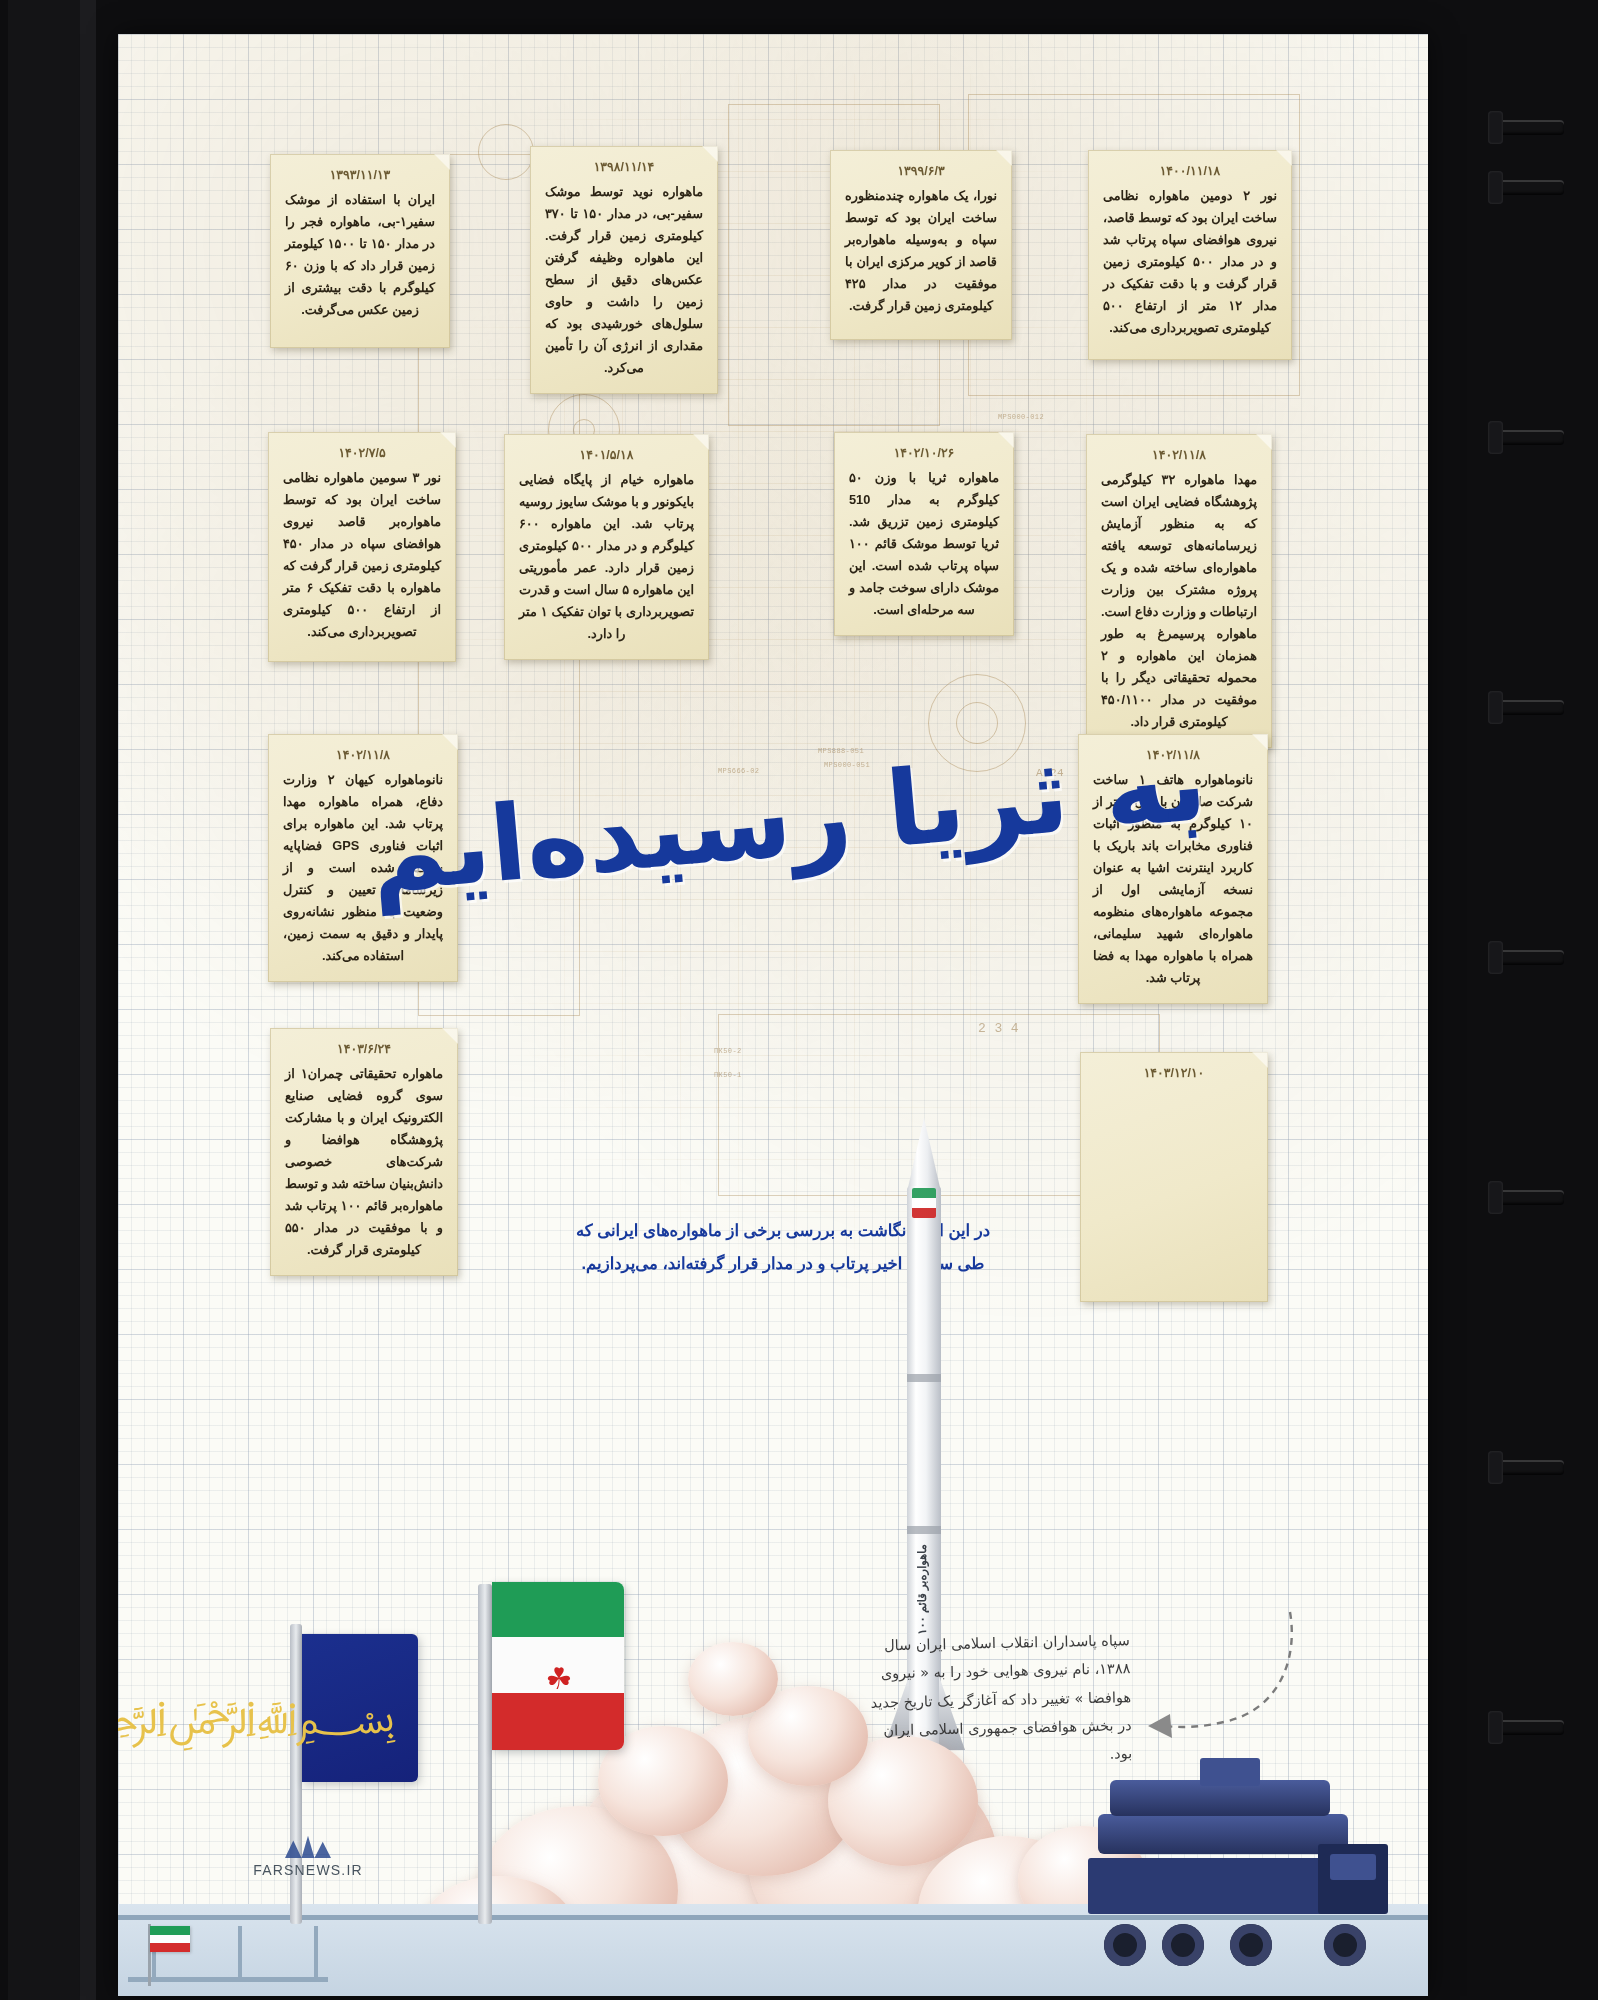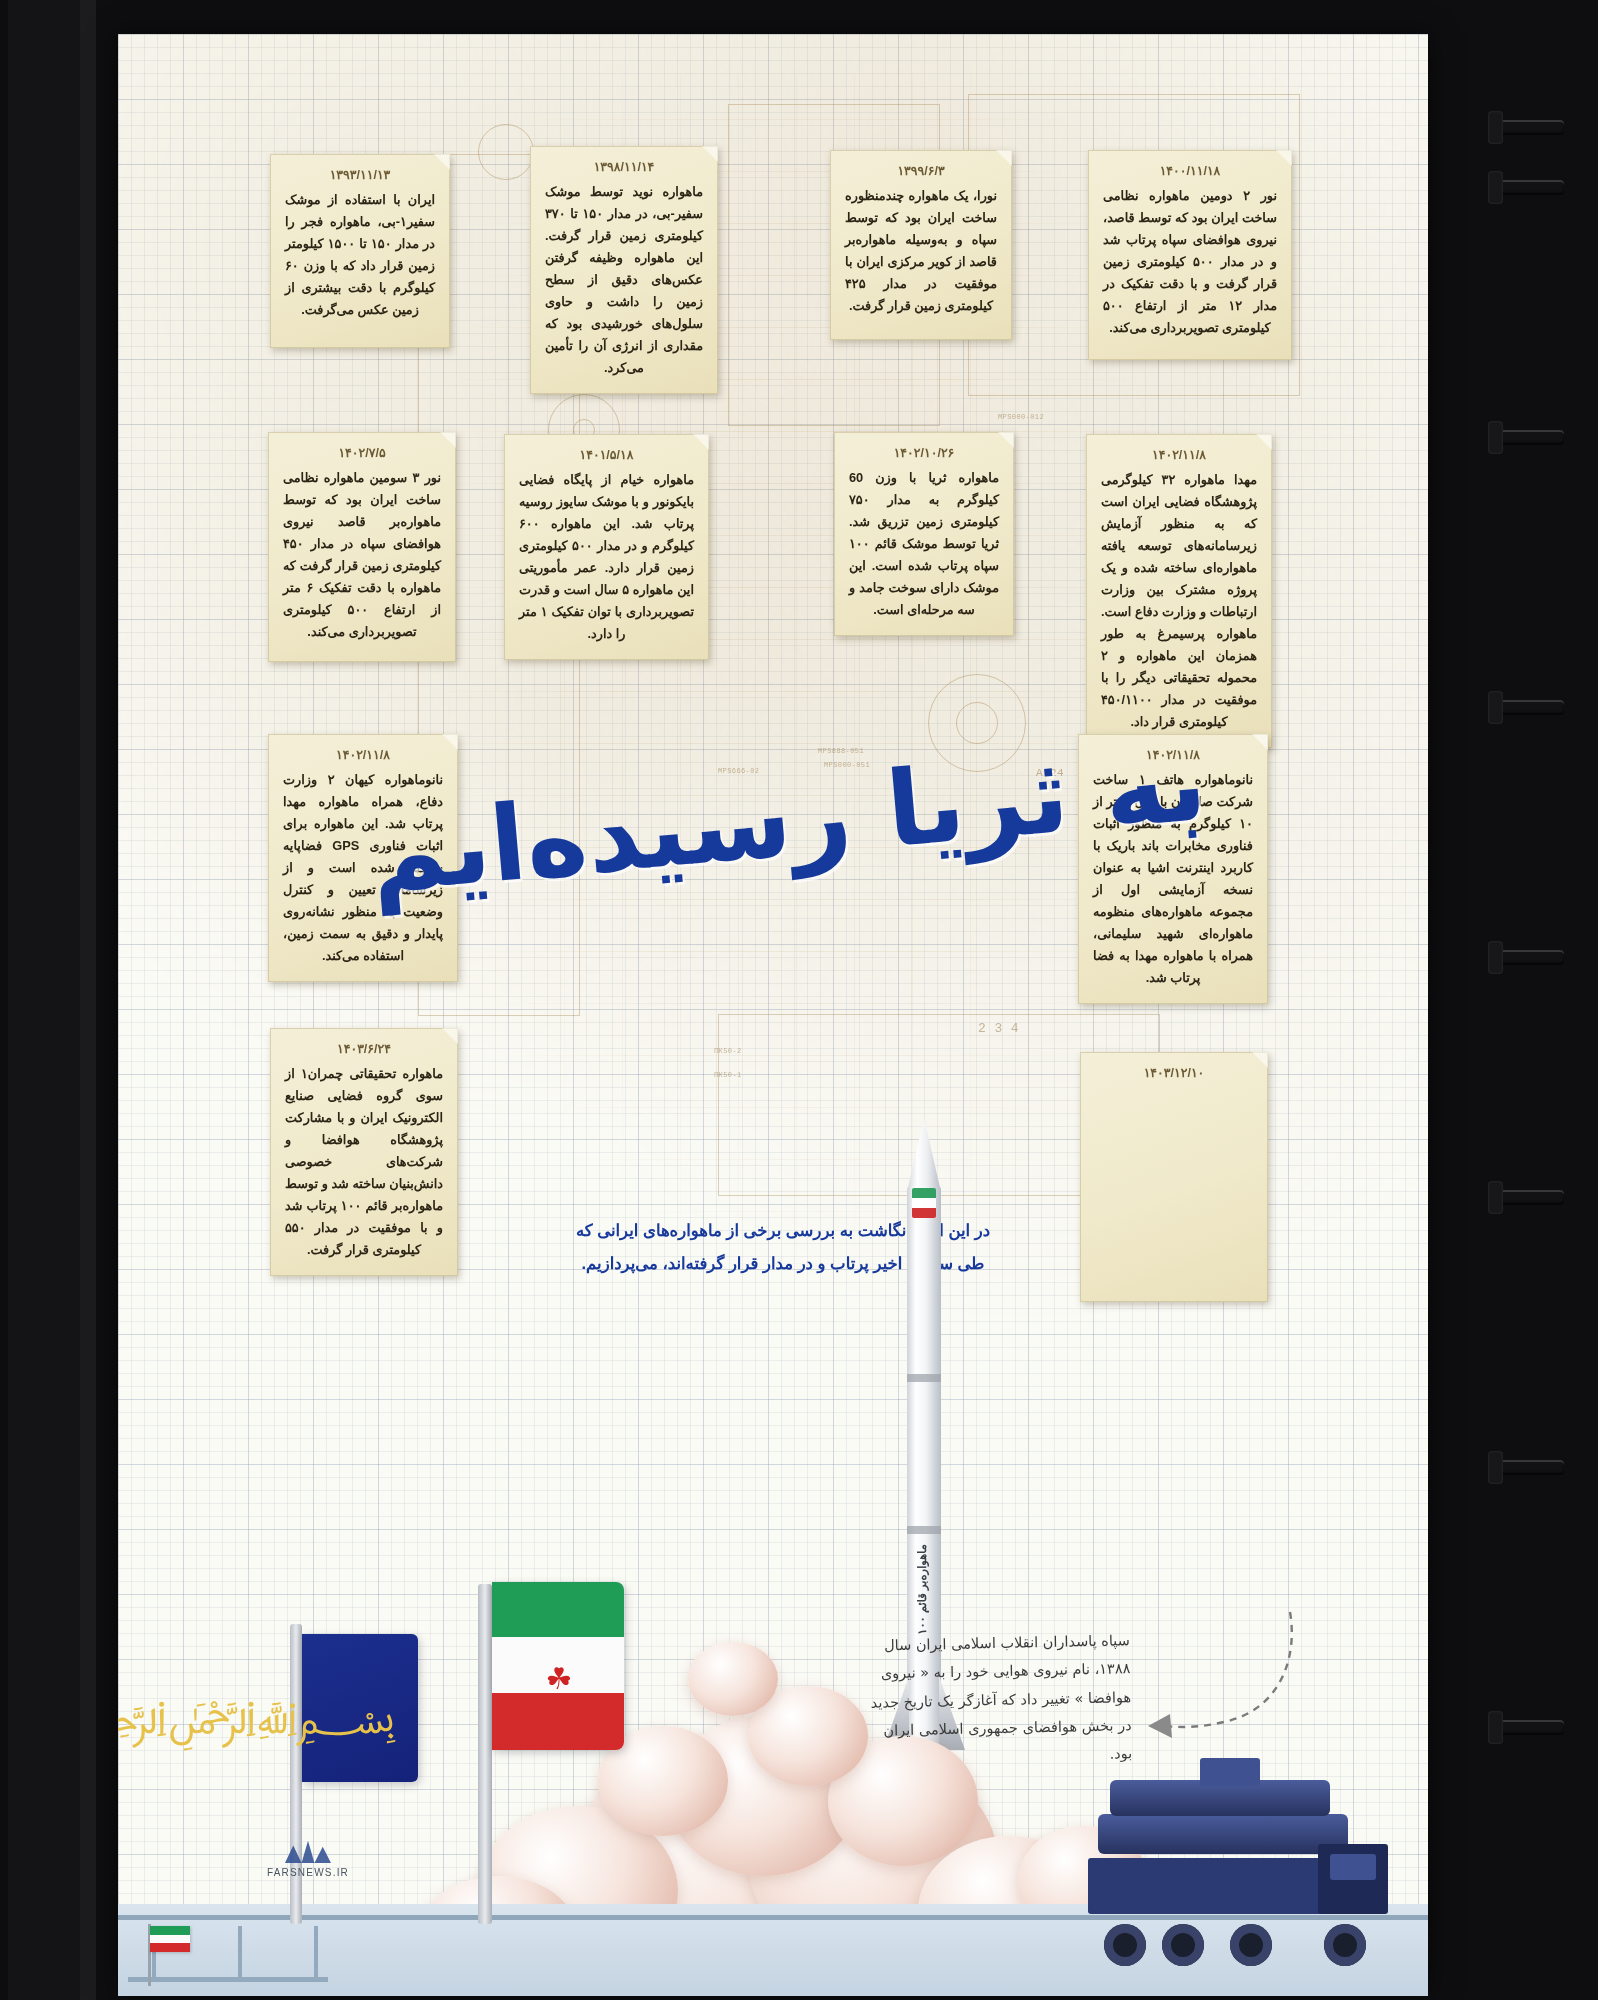--- a/index.html
+++ b/index.html
@@ -414,21 +414,21 @@
     text-align: center;
   }
   #logo-mark {
     width: 46px; height: 30px;
     margin: 0 auto 4px;
     background: #2b4a8f;
     clip-path: polygon(0 100%, 18% 42%, 36% 100%, 50% 26%, 64% 100%, 82% 46%, 100% 100%);
     opacity: .85;
   }
   #logo-text {
-    font-size: 10px;
+    font-size: 14px;
     letter-spacing: 1.2px;
     color: #48545f;
     direction: ltr;
   }
 </style>
 </head>
 <body>
 
 <div id="poster">
   <div id="bezel"></div>
@@ -486,21 +486,21 @@
       <div class="body">ایران با استفاده از موشک سفیر۱-بی، ماهواره فجر را در مدار ۱۵۰ تا ۱۵۰۰ کیلومتر زمین قرار داد که با وزن ۶۰ کیلوگرم با دقت بیشتری از زمین عکس می‌گرفت.</div>
     </div>
 
     <div class="note" style="left:968px;top:400px;width:186px;min-height:212px">
       <div class="date">۱۴۰۲/۱۱/۸</div>
       <div class="body">مهدا ماهواره ۳۲ کیلوگرمی پژوهشگاه فضایی ایران است که به منظور آزمایش زیرسامانه‌های توسعه یافته ماهواره‌ای ساخته شده و یک پروژه مشترک بین وزارت ارتباطات و وزارت دفاع است. ماهواره پرسیمرغ به طور همزمان این ماهواره و ۲ محموله تحقیقاتی دیگر را با موفقیت در مدار ۴۵۰/۱۱۰۰ کیلومتری قرار داد.</div>
     </div>
 
     <div class="note" style="left:716px;top:398px;width:180px;min-height:170px">
       <div class="date">۱۴۰۲/۱۰/۲۶</div>
-      <div class="body">ماهواره ثریا با وزن 60 کیلوگرم به مدار ۷۵۰ کیلومتری زمین تزریق شد. ثریا توسط موشک قائم ۱۰۰ سپاه پرتاب شده است. این موشک دارای سوخت جامد و سه مرحله‌ای است.</div>
+      <div class="body">ماهواره ثریا با وزن ۵۰ کیلوگرم به مدار 510 کیلومتری زمین تزریق شد. ثریا توسط موشک قائم ۱۰۰ سپاه پرتاب شده است. این موشک دارای سوخت جامد و سه مرحله‌ای است.</div>
     </div>
 
     <div class="note" style="left:386px;top:400px;width:205px;min-height:190px">
       <div class="date">۱۴۰۱/۵/۱۸</div>
       <div class="body">ماهواره خیام از پایگاه فضایی بایکونور و با موشک سایوز روسیه پرتاب شد. این ماهواره ۶۰۰ کیلوگرم و در مدار ۵۰۰ کیلومتری زمین قرار دارد. عمر مأموریتی این ماهواره ۵ سال است و قدرت تصویربرداری با توان تفکیک ۱ متر را دارد.</div>
     </div>
 
     <div class="note" style="left:150px;top:398px;width:188px;min-height:230px">
       <div class="date">۱۴۰۲/۷/۵</div>
       <div class="body">نور ۳ سومین ماهواره نظامی ساخت ایران بود که توسط ماهواره‌بر قاصد نیروی هوافضای سپاه در مدار ۴۵۰ کیلومتری زمین قرار گرفت که ماهواره با دقت تفکیک ۶ متر از ارتفاع ۵۰۰ کیلومتری تصویربرداری می‌کند.</div>

